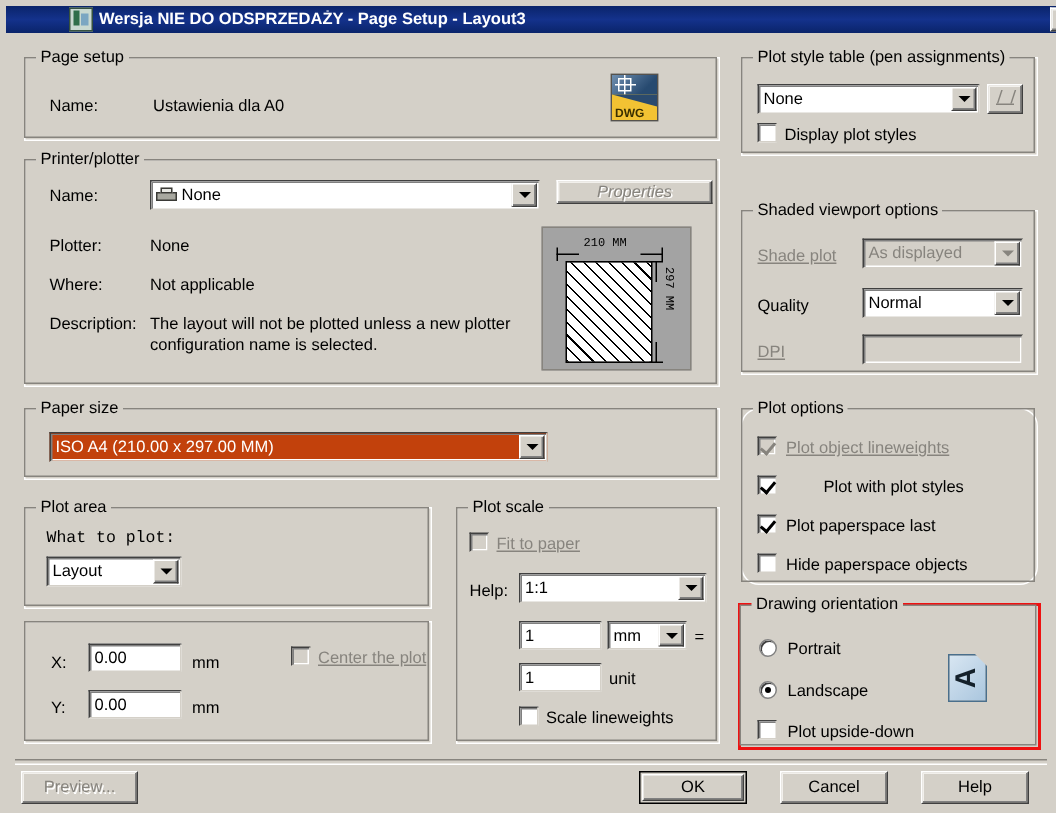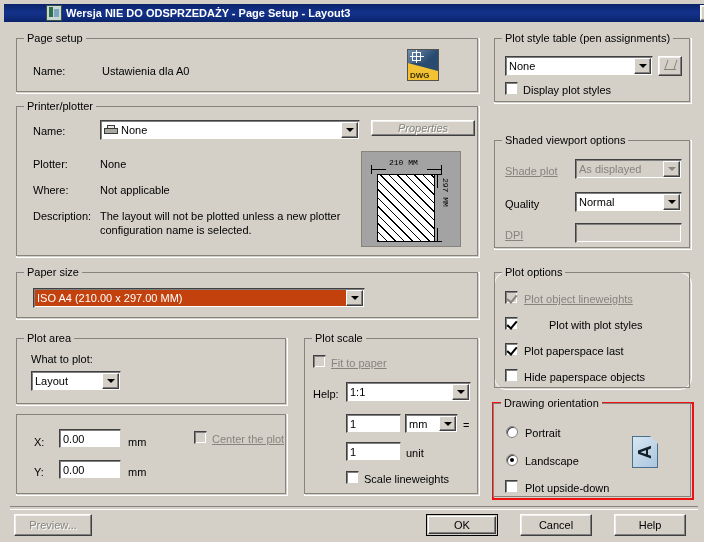--- a/index.html
+++ b/index.html
@@ -327,21 +327,21 @@
         </div>
       <div class="cb-arrow">
           <i></i>
         </div>
     </div>
   </div>
 
   <div class="group" style="left:14px;top:336px;width:272px;height:68px;">
     <div class="gb-inner"></div>
     <div class="gb-title">Plot area</div>
-    <div class="lbl" style="left:14px;top:14px;">What to plot:</div>
+    <div class="lbl" style="left:14px;top:14px;font-family:Liberation Mono, monospace;">What to plot:</div>
     <div class="combo" style="left:14px;top:32px;width:90px;height:20px;">
       <div class="cb-face">
           <span>Layout</span>
         </div>
       <div class="cb-arrow">
           <i></i>
         </div>
     </div>
   </div>
 

